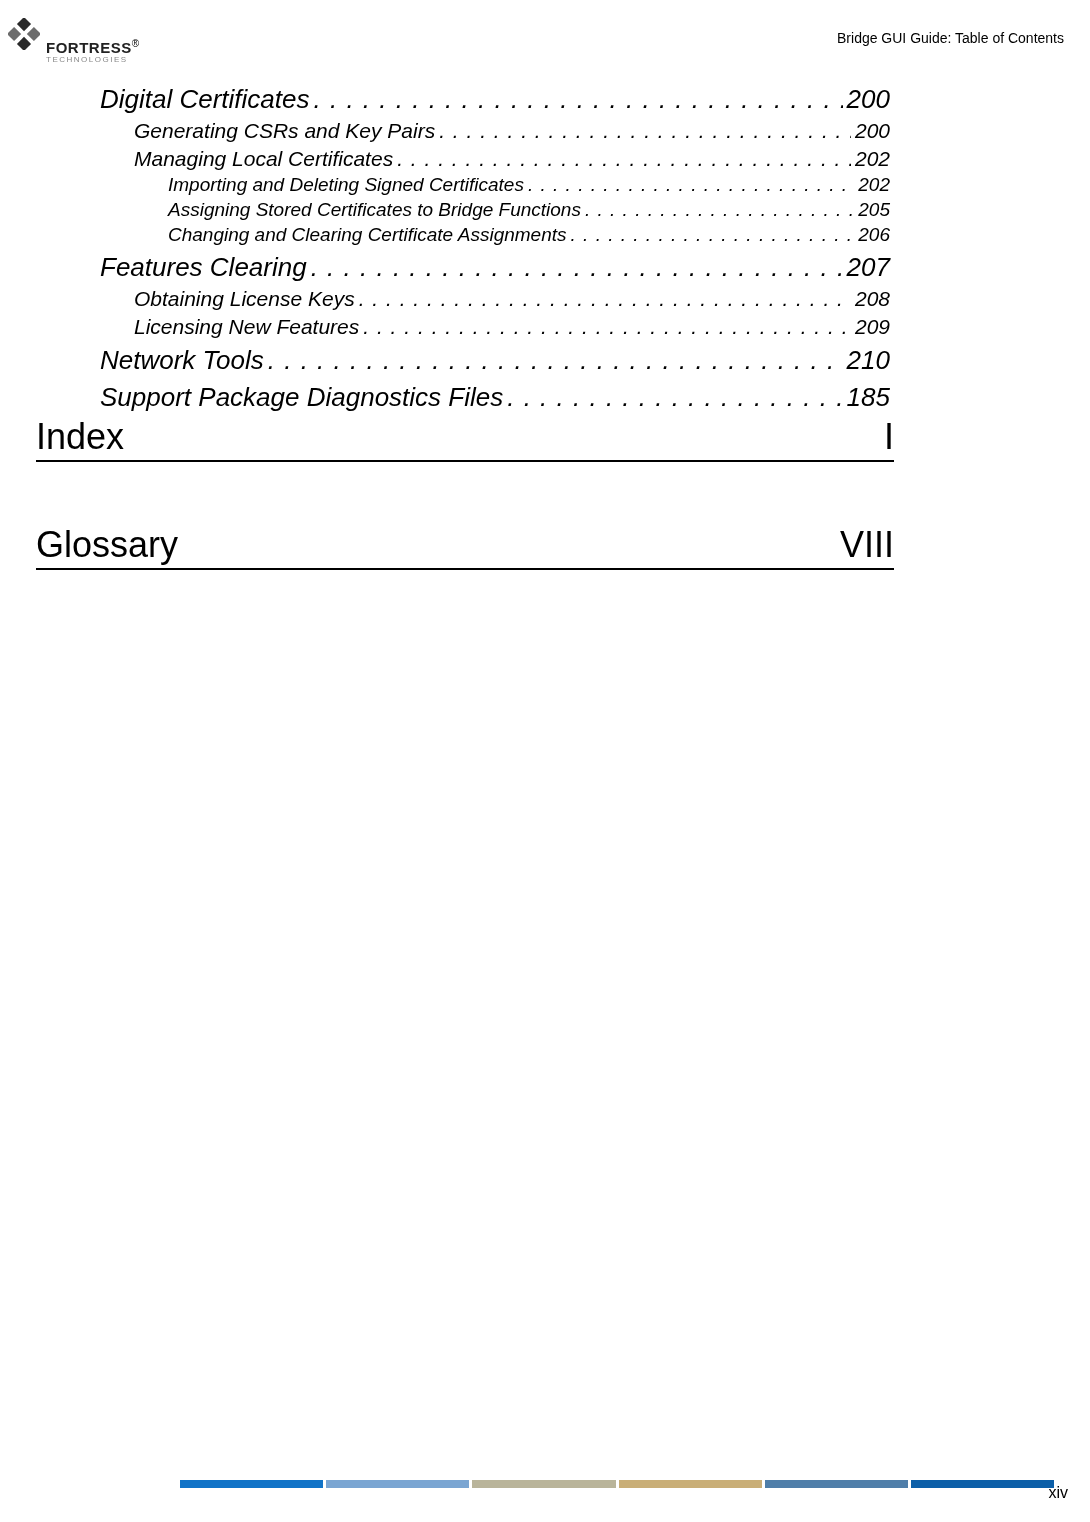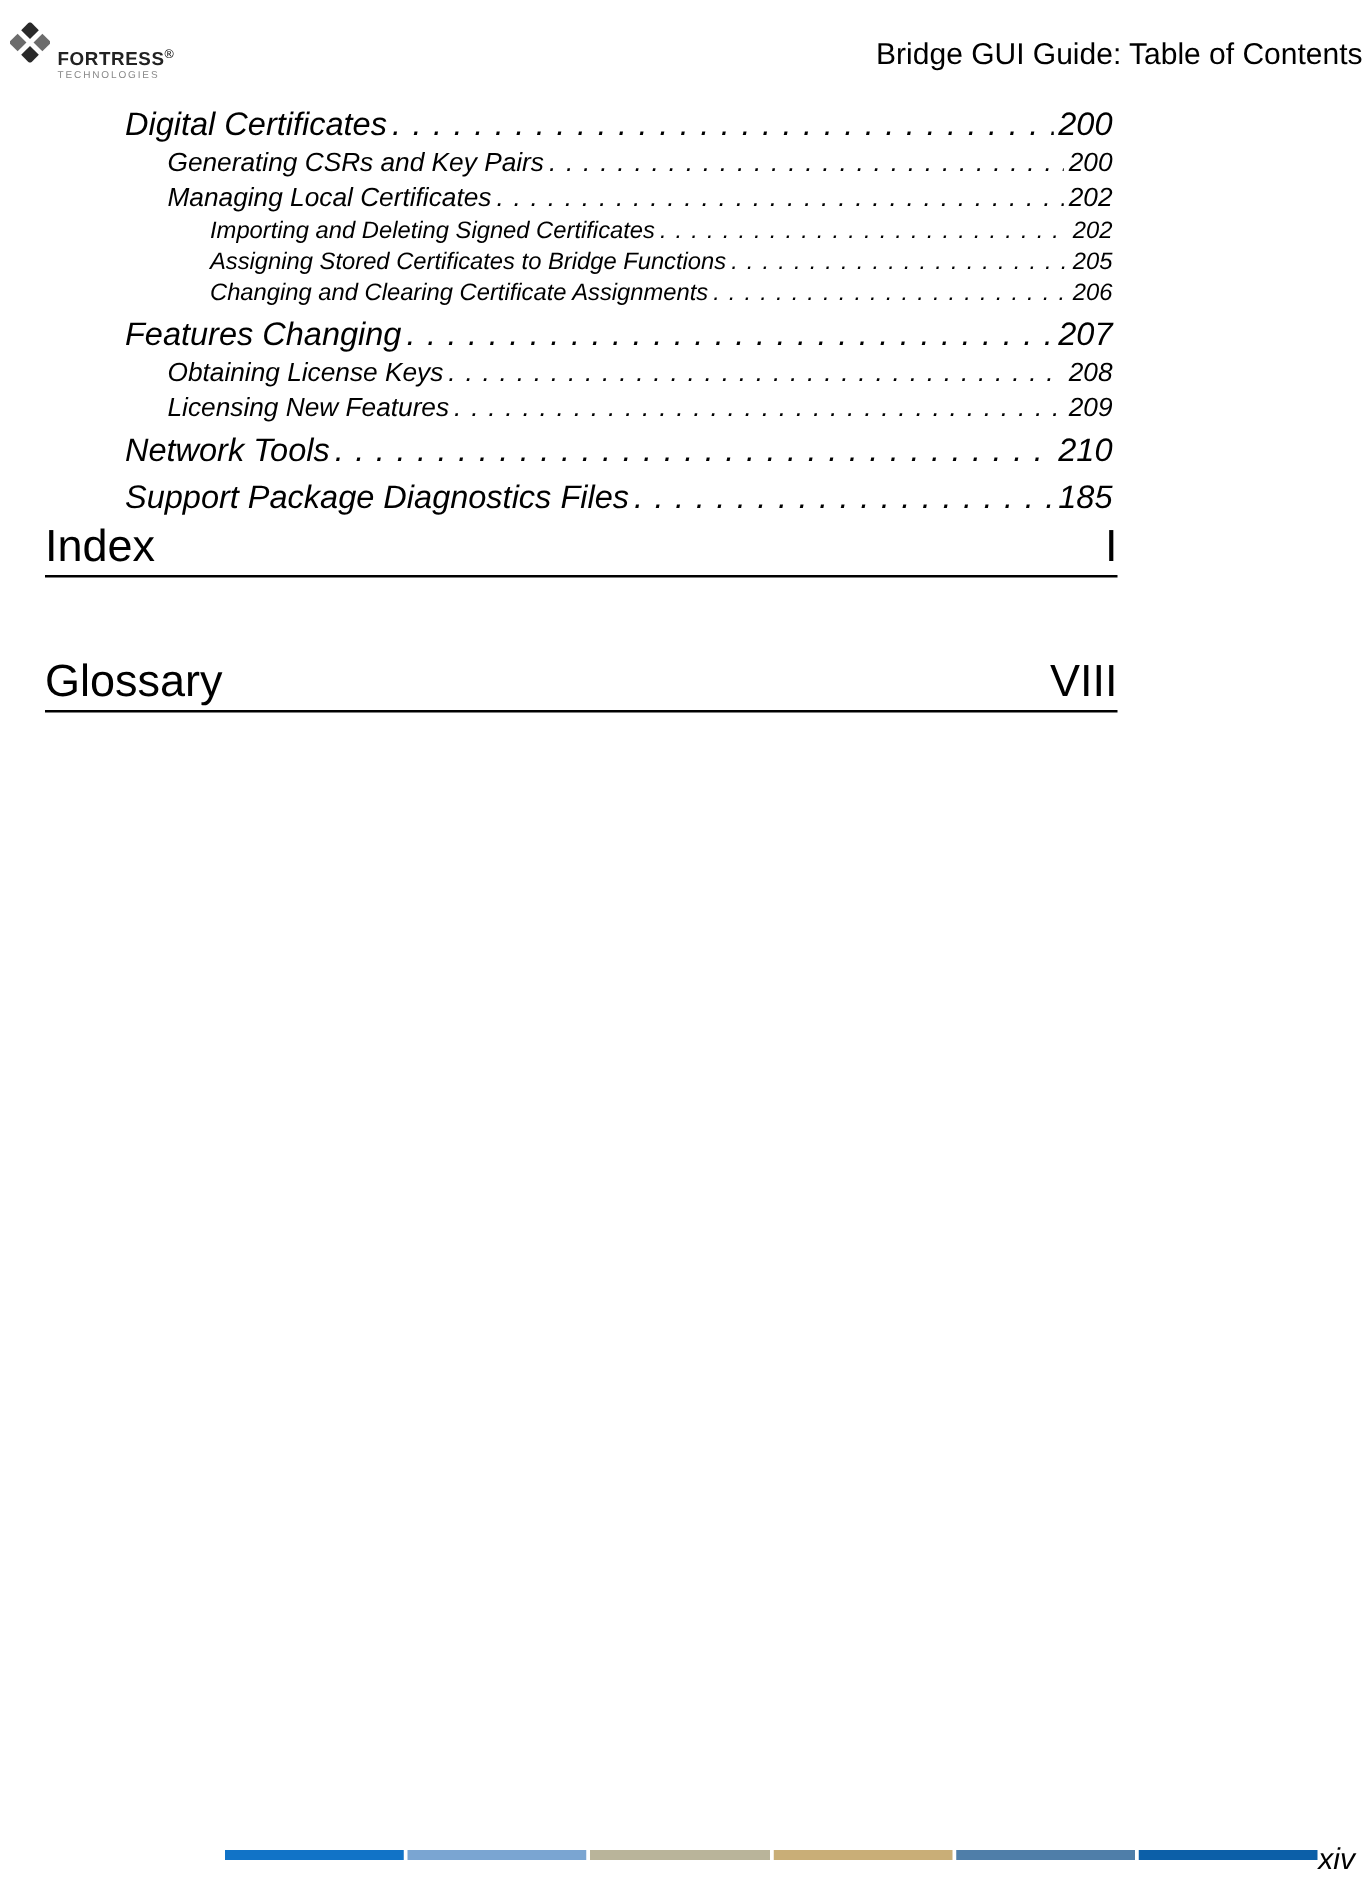--- a/index.html
+++ b/index.html
@@ -13,22 +13,22 @@
   }
   .page {
     position: relative;
     width: 1090px;
     height: 1522px;
   }
   
   .header-title {
     position: absolute;
     top: 30px;
-    right: 0;
-    font-size: 24px;
+    right: 26px;
+    font-size: 14px;
   }
   .logo {
     position: absolute;
     top: 10px;
     left: 8px;
     display: flex;
     align-items: center;
     gap: 6px;
   }
   .logo-text {
@@ -102,24 +102,23 @@
     height: 8px;
     display: flex;
     gap: 3px;
   }
   .footer-bar span {
     flex: 1;
     height: 8px;
   }
   .page-num {
     position: absolute;
-    right: 6px;
+    right: 22px;
     bottom: 20px;
-    font-size: 24px;
-    font-style: italic;
+    font-size: 16px;
   }
 </style>
 </head>
 <body>
 
 <div class="page">
 
   <div class="logo">
     <span>
       <svg width="32" height="32" viewBox="0 0 32 32">
@@ -166,21 +165,21 @@
         <span class="toc-label">Assigning Stored Certificates to Bridge Functions</span>
         <span class="toc-leader"></span>
         <span class="toc-page">205</span>
       </div>
       <div class="toc-row toc-l3">
         <span class="toc-label">Changing and Clearing Certificate Assignments</span>
         <span class="toc-leader"></span>
         <span class="toc-page">206</span>
       </div>
       <div class="toc-row toc-l1">
-        <span class="toc-label">Features Changing</span>
+        <span class="toc-label">Features Clearing</span>
         <span class="toc-leader"></span>
         <span class="toc-page">207</span>
       </div>
       <div class="toc-row toc-l2">
         <span class="toc-label">Obtaining License Keys</span>
         <span class="toc-leader"></span>
         <span class="toc-page">208</span>
       </div>
       <div class="toc-row toc-l2">
         <span class="toc-label">Licensing New Features</span>

